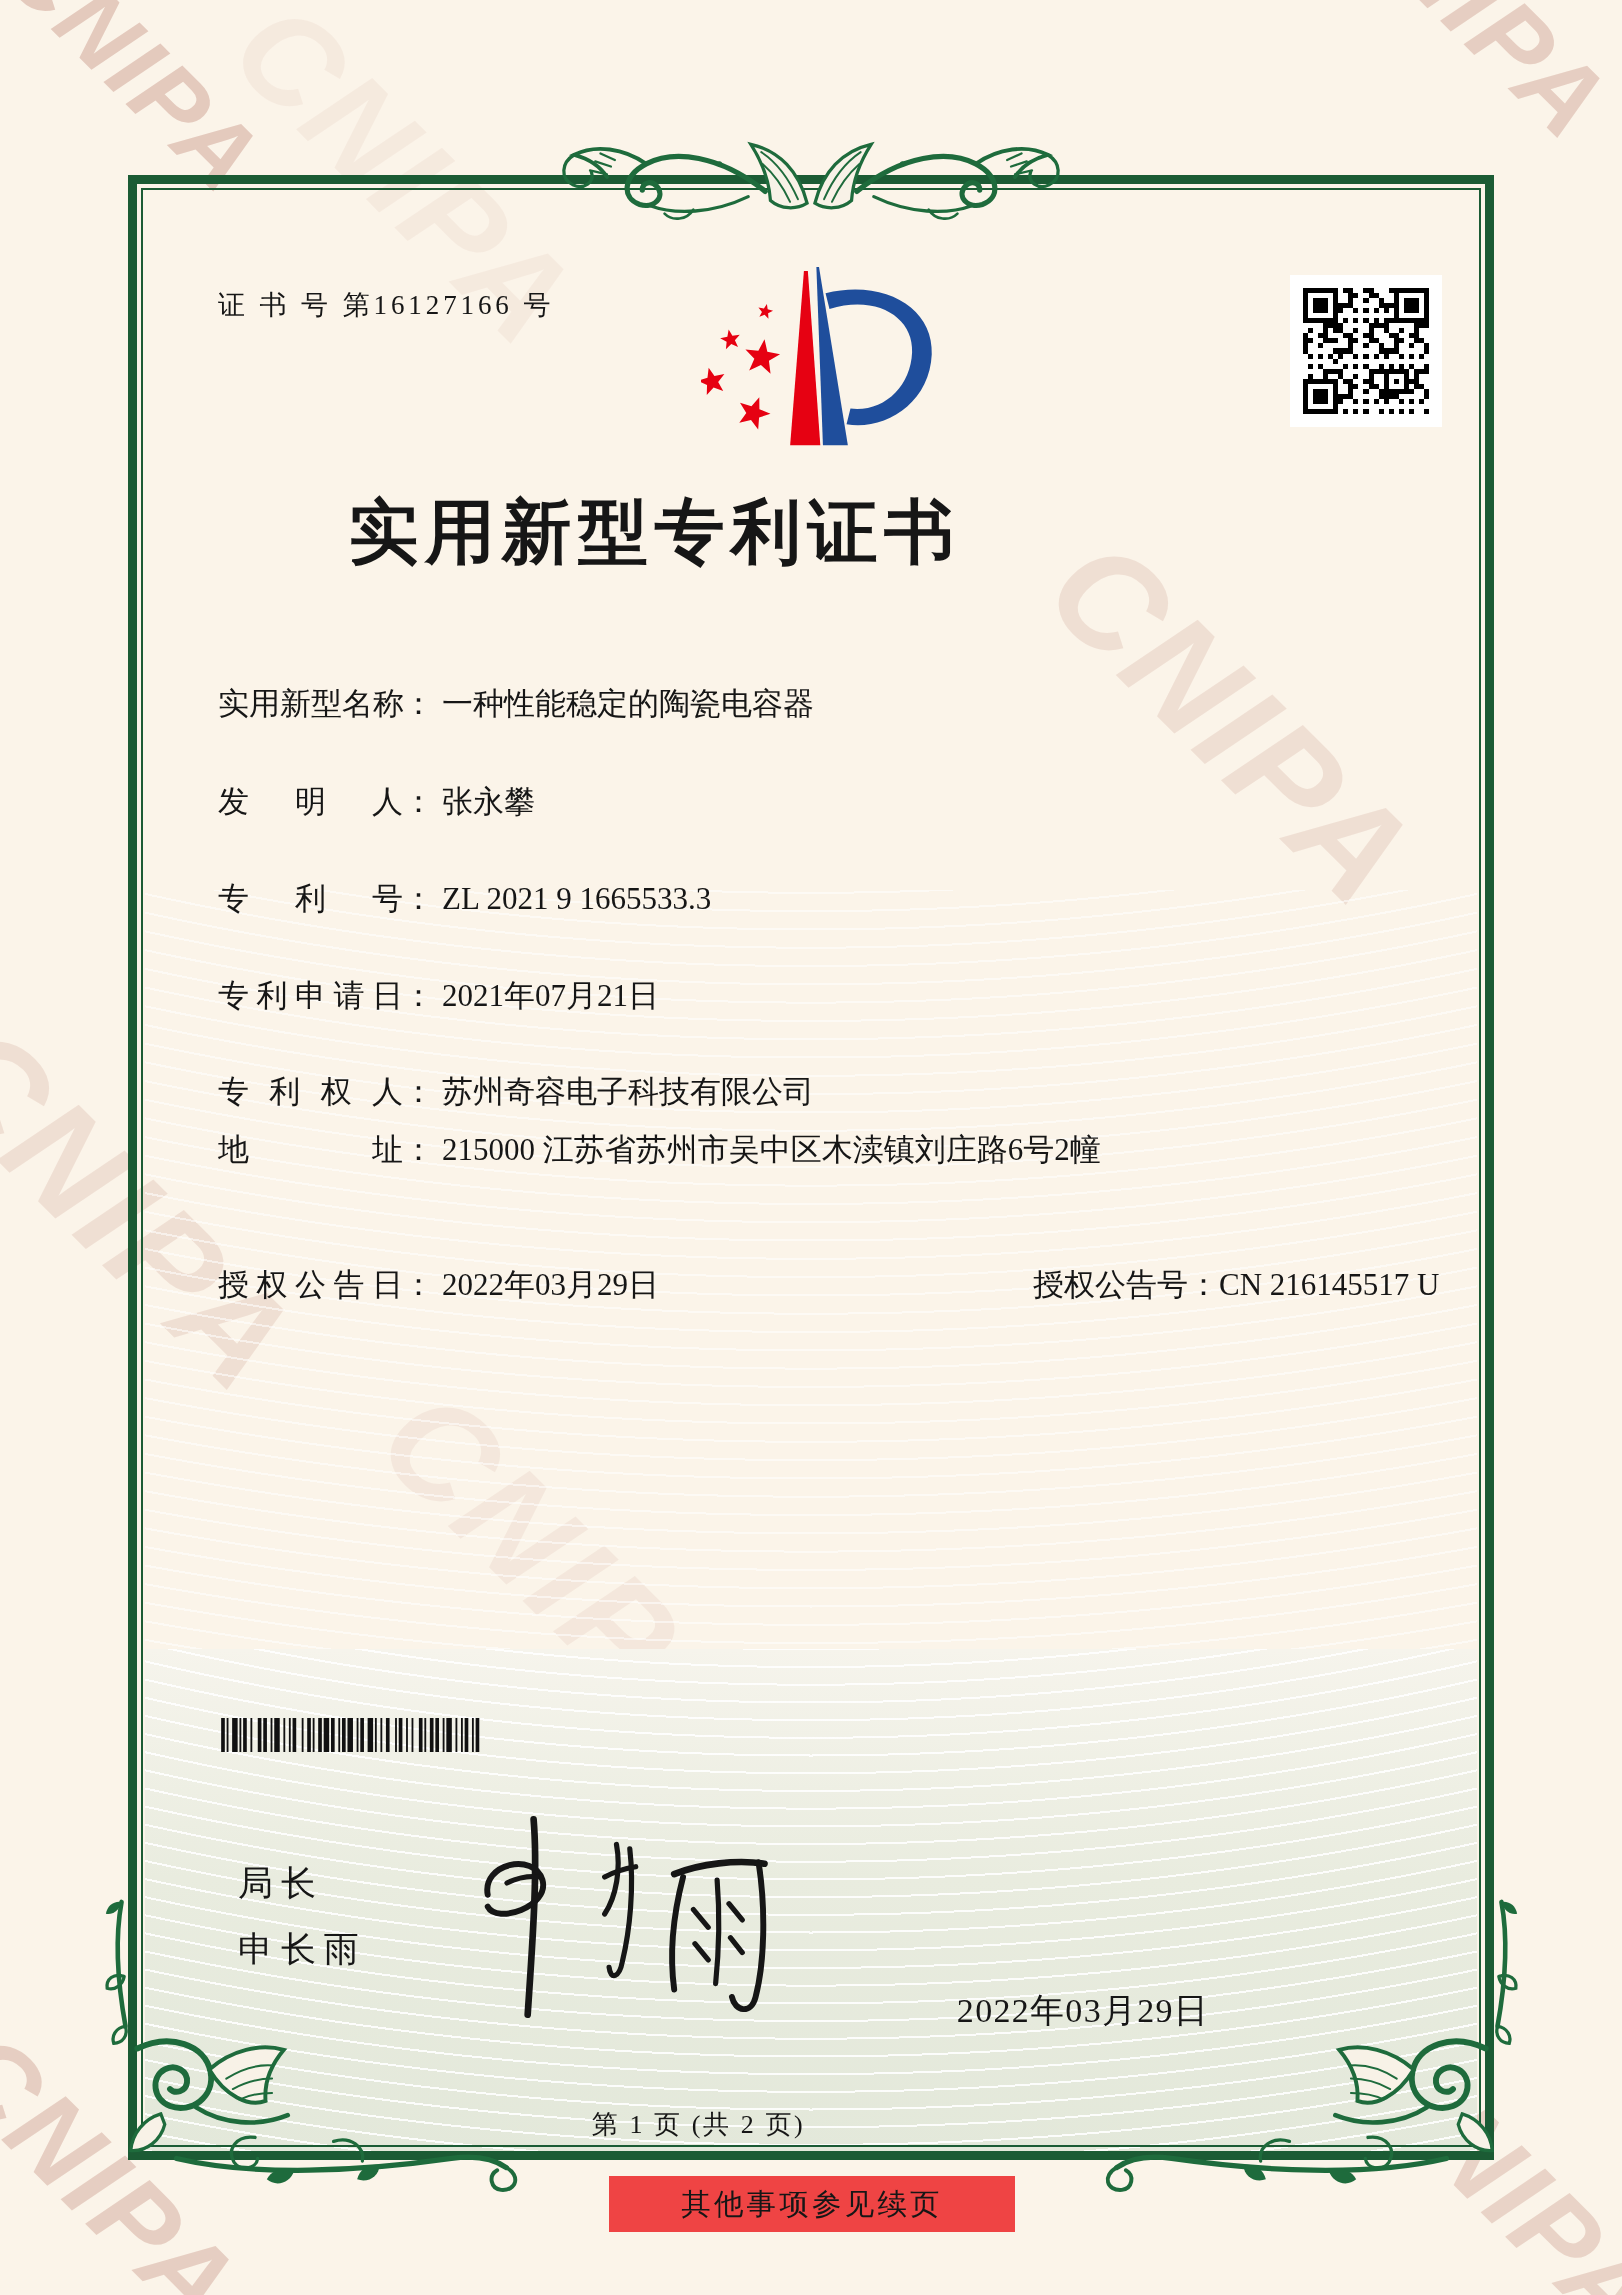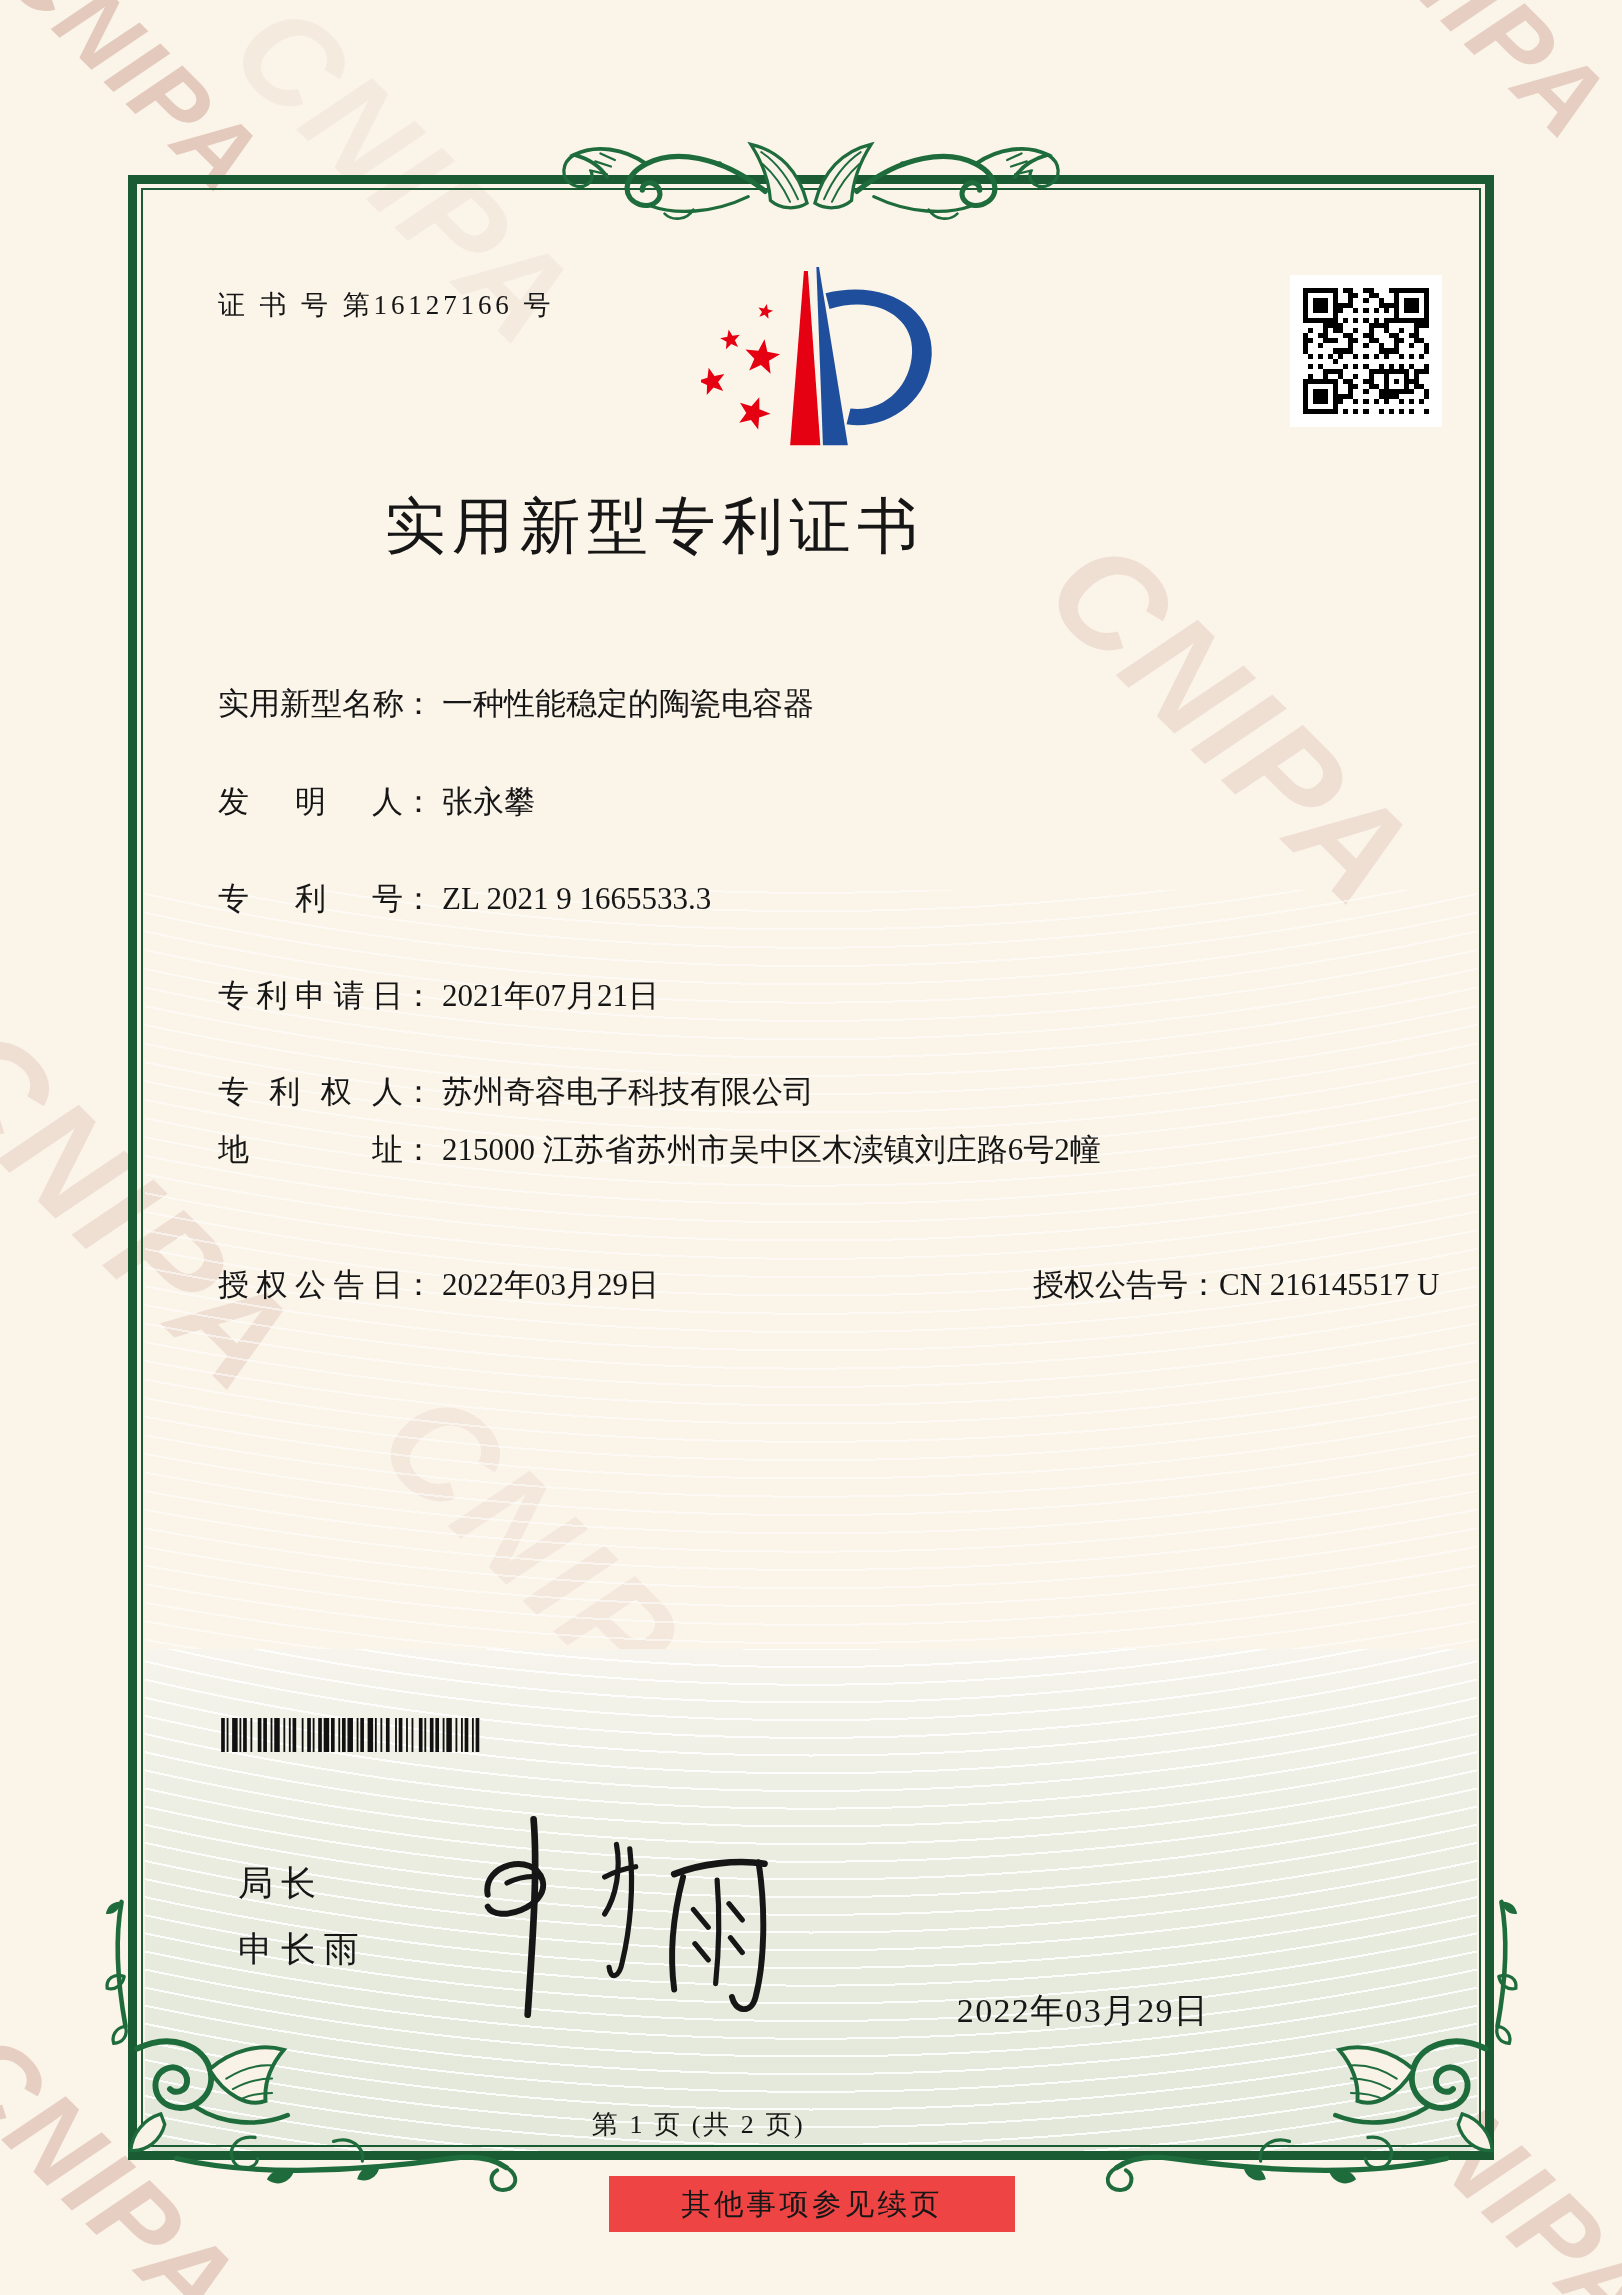--- a/index.html
+++ b/index.html
@@ -26,21 +26,21 @@
   .frame{position:absolute;left:128px;top:175px;width:1348px;height:1967px;
          border:9.2px solid #1b5b34;}
   .frame-inner{position:absolute;left:3.9px;top:3.9px;right:3.9px;bottom:3.9px;
          border:2.6px solid #1b5b34;}
 
   .orn{position:absolute;pointer-events:none;}
   .orn-right{transform:scaleX(-1);}
 
   .certno{position:absolute;left:218px;top:287px;font-size:27px;letter-spacing:3.9px;}
   .title{position:absolute;left:0;top:486px;width:1309px;text-align:center;
-         font-size:61px;font-weight:normal;letter-spacing:6.5px;}
+         font-size:70px;font-weight:bold;letter-spacing:6.5px;}
 
   .frow{position:absolute;left:218px;font-size:31px;white-space:nowrap;}
   .flabel{display:inline-block;width:185px;text-align:justify;text-align-last:justify;vertical-align:bottom;}
   .fcolon{display:inline-block;}
   .fvalue{display:inline-block;margin-left:8px;}
   .fgroup2{position:absolute;left:815px;top:0;}
 
   .body-text{position:absolute;left:218px;top:1336px;width:1188px;
              font-size:29.4px;line-height:45px;text-align:justify;}
   .body-text p{margin:0;text-indent:2em;}

